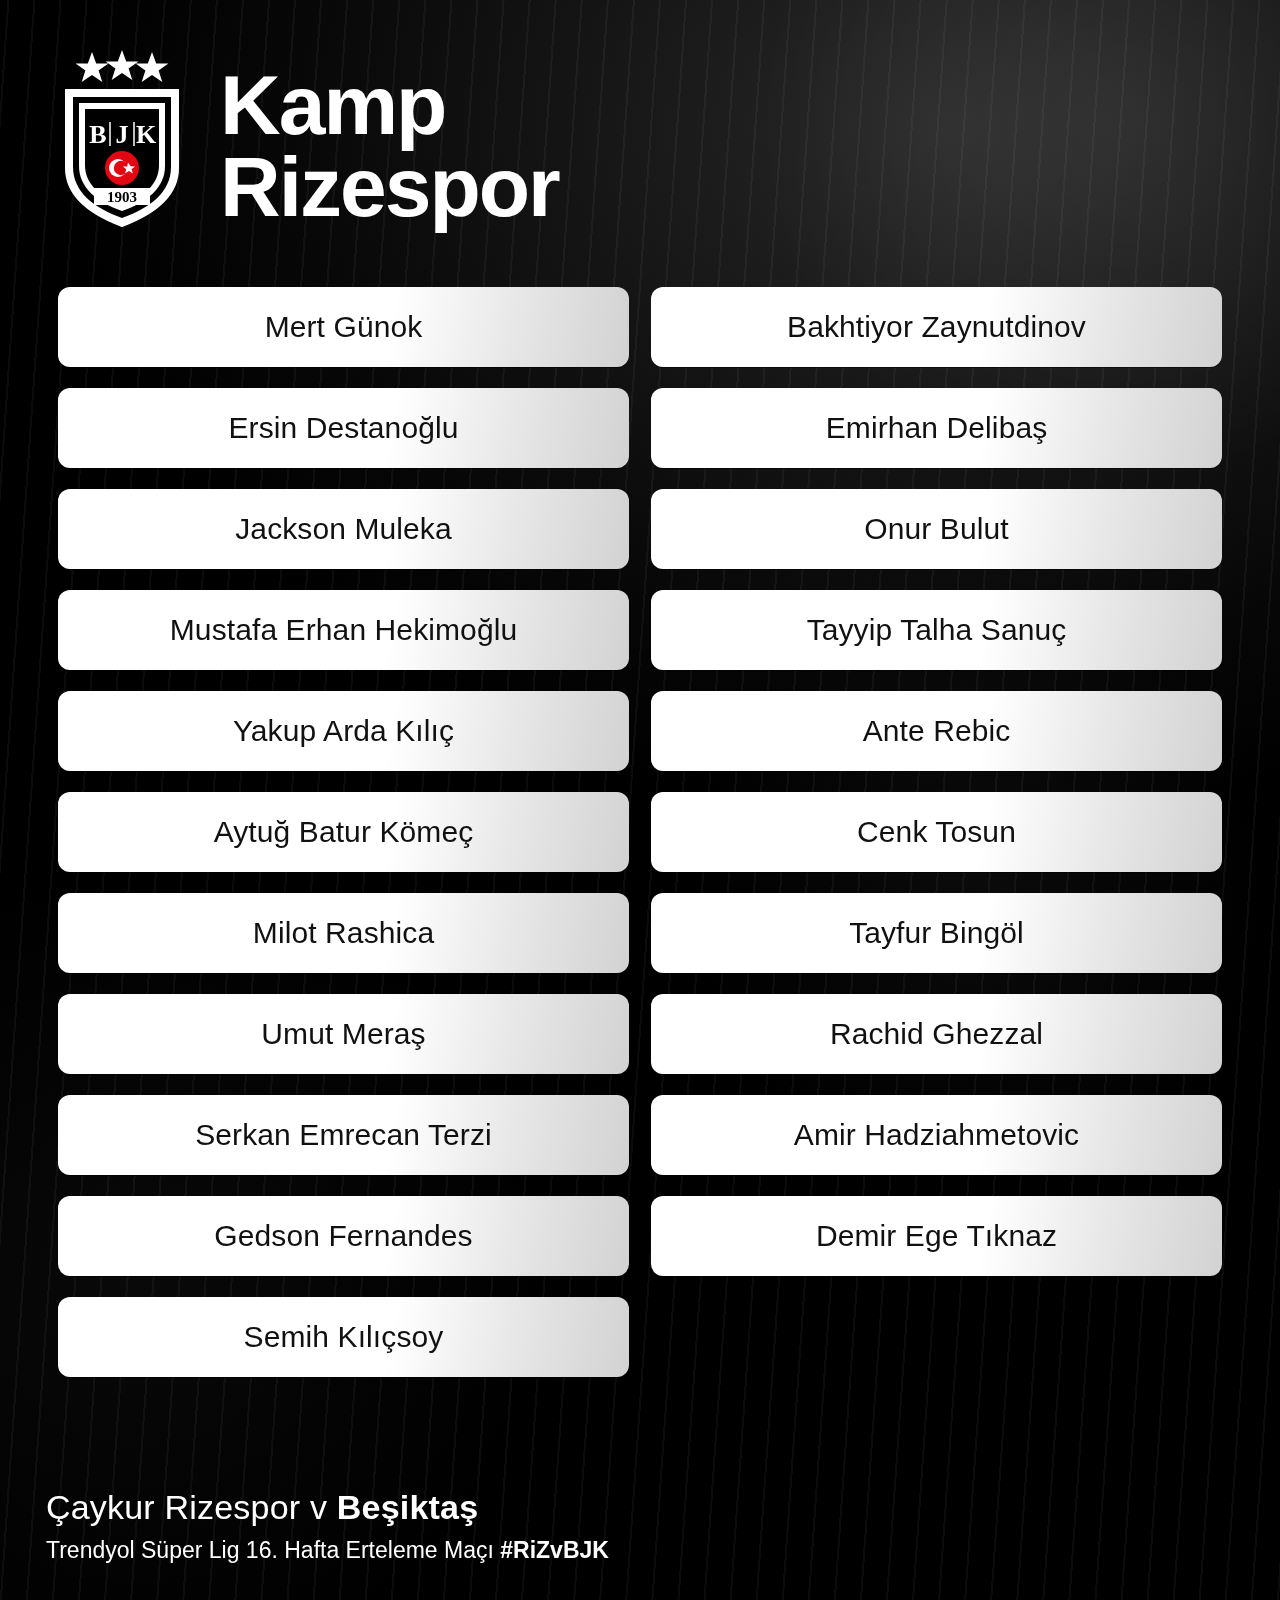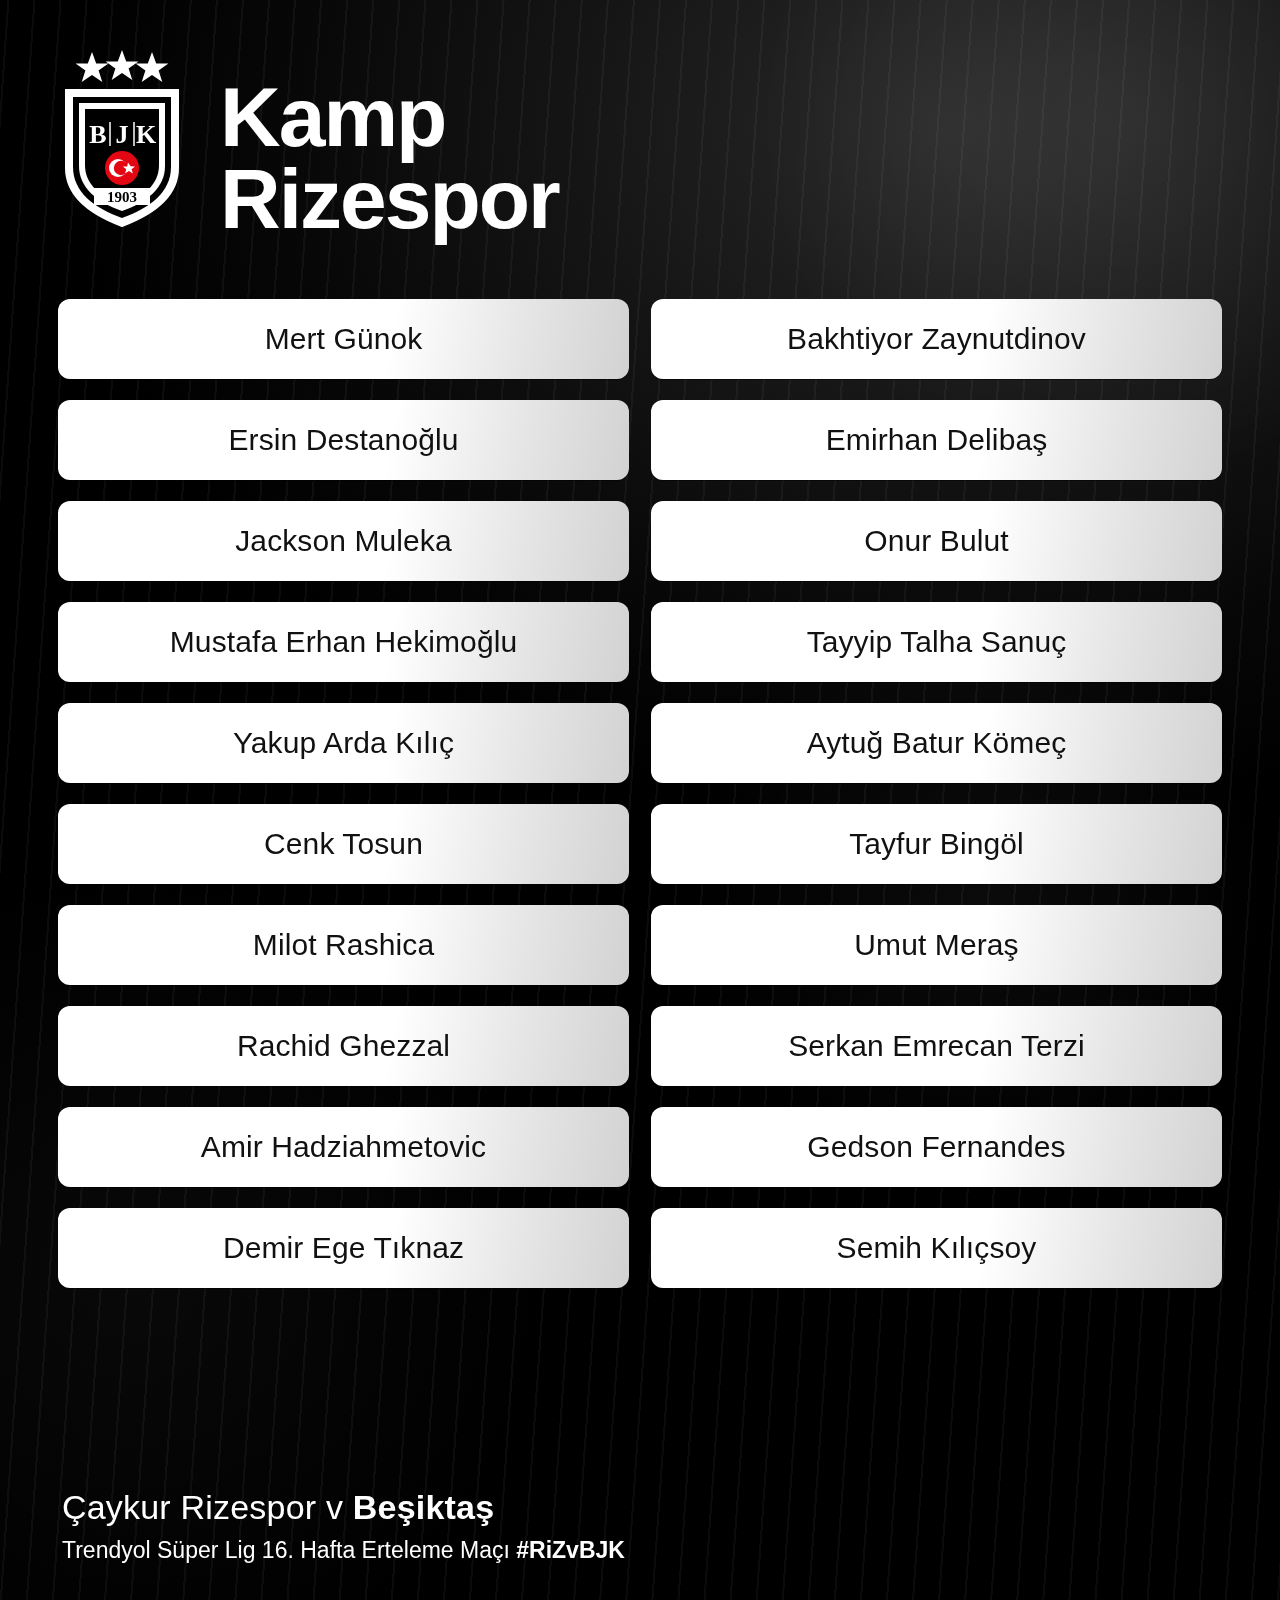--- a/index.html
+++ b/index.html
@@ -59,21 +59,21 @@
 
   #crest {
     width: 128px;
     height: 178px;
     flex: 0 0 auto;
     margin-top: 6px;
   }
 
   #title-block {
     margin-left: 34px;
-    margin-top: 32px;
+    margin-top: 20px;
   }
   .title-line {
     color: #fff;
     font-size: 84px;
     line-height: 0.98;
     font-weight: 700;
     letter-spacing: -2px;
     white-space: nowrap;
   }
 
@@ -98,21 +98,21 @@
     font-weight: 500;
     letter-spacing: 0.1px;
     text-align: center;
     border-radius: 12px;
     box-shadow: 0 1px 0 rgba(0,0,0,0.5);
   }
 
   
   #footer {
     position: absolute;
-    left: 62px;
+    left: 46px;
     bottom: 36px;
     z-index: 3;
     color: #fff;
   }
   #fixture {
     font-size: 34px;
     font-weight: 400;
     letter-spacing: 0.2px;
     white-space: nowrap;
   }
@@ -185,26 +185,27 @@
     <div class="player-chip">Emirhan Delibaş</div>
 
     <div class="player-chip">Jackson Muleka</div>
 
     <div class="player-chip">Onur Bulut</div>
     <div class="player-chip">Mustafa Erhan Hekimoğlu</div>
 
     <div class="player-chip">Tayyip Talha Sanuç</div>
     <div class="player-chip">Yakup Arda Kılıç</div>
 
+    <div class="player-chip">Ante Rebic</div>
     <div class="player-chip">Aytuğ Batur Kömeç</div>
 
     <div class="player-chip">Cenk Tosun</div>
+    <div class="player-chip">Milot Rashica</div>
+
     <div class="player-chip">Tayfur Bingöl</div>
-
-    <div class="player-chip">Milot Rashica</div>
     <div class="player-chip">Umut Meraş</div>
 
     <div class="player-chip">Rachid Ghezzal</div>
     <div class="player-chip">Serkan Emrecan Terzi</div>
 
     <div class="player-chip">Amir Hadziahmetovic</div>
     <div class="player-chip">Gedson Fernandes</div>
 
     <div class="player-chip">Demir Ege Tıknaz</div>
     <div class="player-chip">Semih Kılıçsoy</div>

